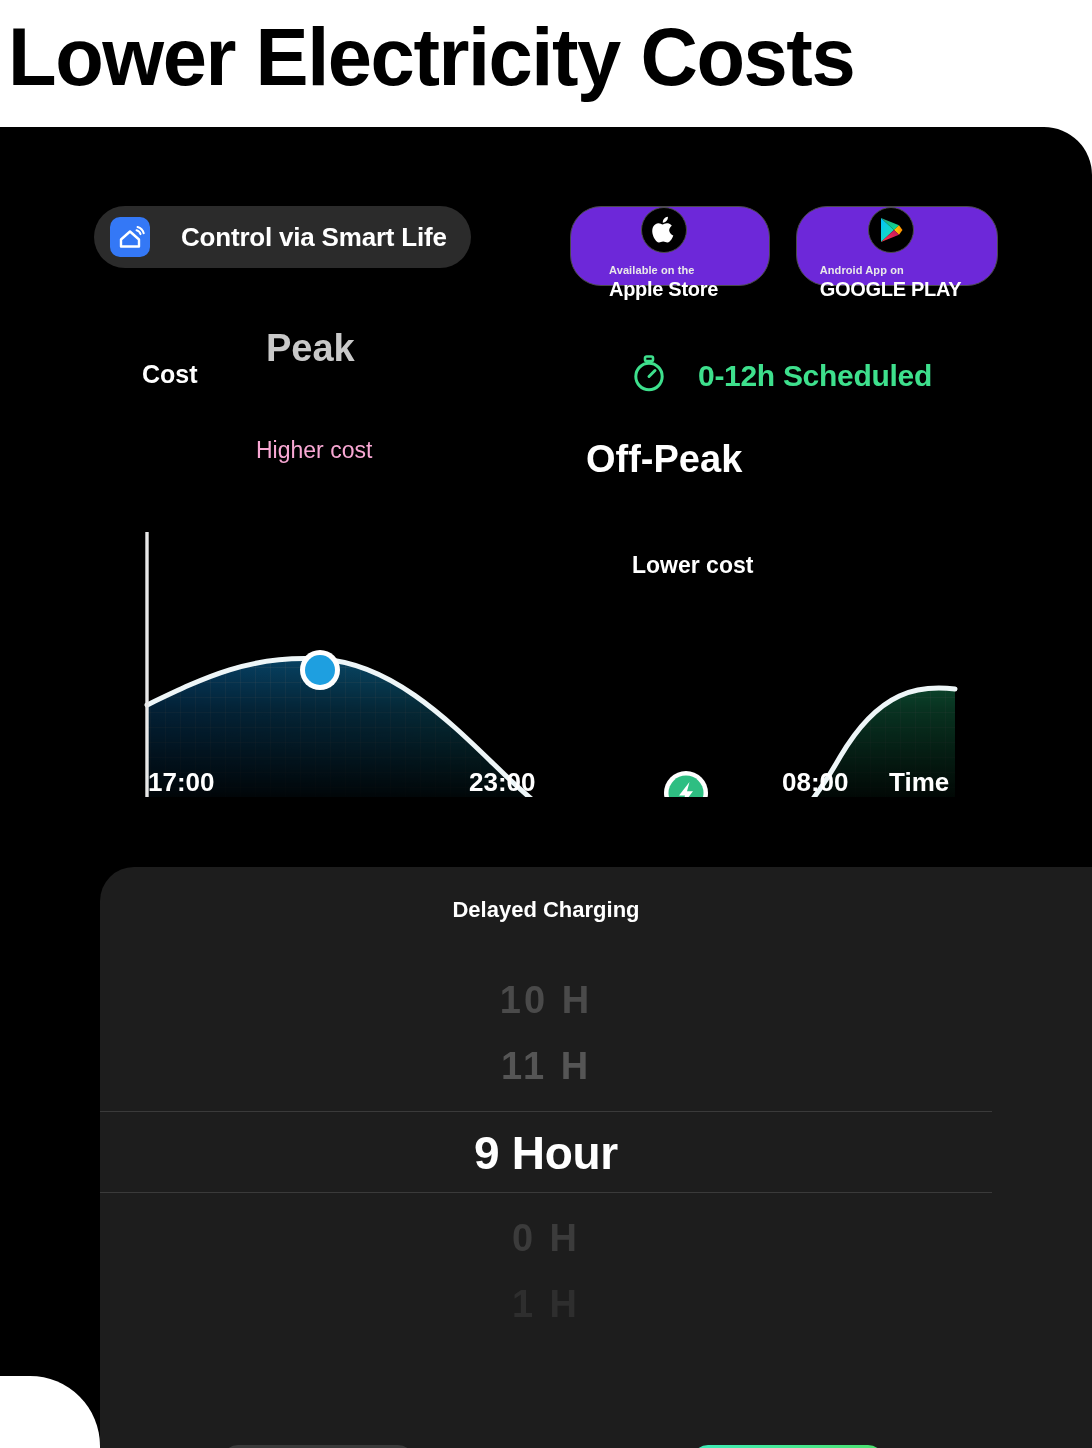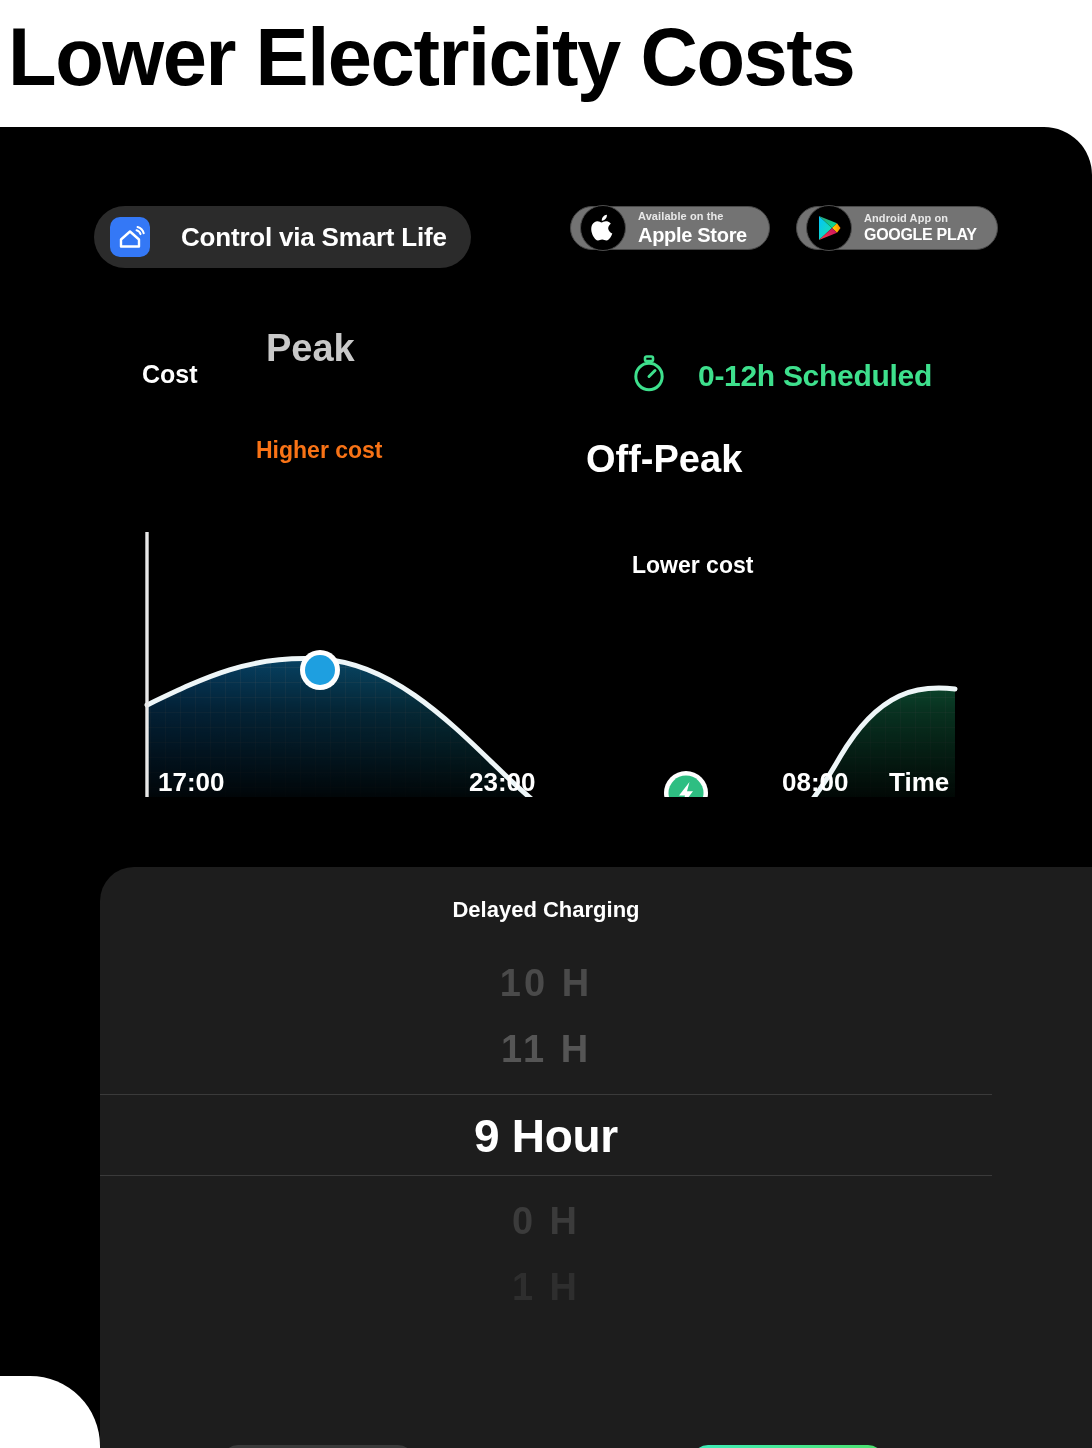--- a/index.html
+++ b/index.html
@@ -36,73 +36,73 @@
     background:#2b2b2b; border-radius:31px; padding:0 24px 0 16px;
   }
   .sl-icon {
     width:40px; height:40px; border-radius:10px; background:#3478f6;
     position:relative; flex:none;
   }
   .sl-icon svg{ position:absolute; left:0; top:0; }
   .smartlife .label { font-size:26px; font-weight:bold; color:#fff; white-space:nowrap; letter-spacing:-.2px;}
 
   .store {
-    position:absolute; top:0; height:44px; border:1.6px solid #4a4a4a;
-    border-radius:31px; background:#737373; display:flex; align-items:center;
-    padding-left:9px; padding-right:22px; gap:12px;
+    position:absolute; top:0; height:80px; border:1.6px solid #4a4a4a;
+    border-radius:31px; background:#6d28d9; display:flex; align-items:center;
+    padding-left:9px; padding-right:22px; gap:12px;flex-direction:column;
   }
   .store.apple { left:476px; width:200px; }
   .store.gplay { left:702px; width:202px; }
   .store-ico {
     width:46px; height:46px; border-radius:50%; border:1.4px solid #4d4d4d;
     display:flex; align-items:center; justify-content:center; flex:none;
     background:#000;
   }
   .store.gplay .store-ico{ border-color:#4d4d4d; }
   .store-txt { display:flex; flex-direction:column; justify-content:center; line-height:1; }
   .store-txt .small { font-size:11px; color:#e9e9e9; font-weight:bold; letter-spacing:.1px; margin-bottom:3px;}
   .store-txt .big { font-size:20px; color:#fff; font-weight:bold; letter-spacing:-.3px; white-space:nowrap;}
-  .store.gplay .store-txt .big{ font-size:16px; }
+  .store.gplay .store-txt .big{ font-size:20px; }
 
   
   .chart-wrap { position:absolute; left:0; top:0; width:1092px; height:700px; }
   .axis-title {
     position:absolute; left:142px; top:233px; font-size:25px; font-weight:bold; color:#fff;
   }
   .sched {
     position:absolute; left:630px; top:228px; display:flex; align-items:center; gap:30px;
   }
   .sched .sched-label { font-size:30px; font-weight:bold; color:#3ee08d; letter-spacing:-.3px; white-space:nowrap;}
 
   .plot { position:absolute; left:0px; top:270px; width:1000px; height:370px; }
   .plot svg { display:block; }
 
   .lbl { position:absolute; white-space:nowrap; }
   .lbl-peak { left:266px; top:200px; font-size:38px; font-weight:bold; color:#c9c9c9; }
-  .lbl-higher { left:256px; top:310px; font-size:23px; font-weight:bold; color:#f97316; }
+  .lbl-higher { left:256px; top:310px; font-size:23px; font-weight:normal; color:#f9a8d4; }
   .lbl-offpeak { left:586px; top:311px; font-size:38px; font-weight:bold; color:#fff; }
   .lbl-lower { left:632px; top:425px; font-size:23px; font-weight:bold; color:#fff; }
 
   .xticks { position:absolute; left:0; top:640px; width:1010px; height:40px; }
   .xtick { position:absolute; font-size:26px; font-weight:bold; color:#fff; }
-  .xt0 { left:158px;text-align:center; }
+  .xt0 { left:148px;text-align:center; }
   .xt1 { left:469px; }
   .xt2 { left:782px; }
   .xt3 { left:889px; }
 
   
   .panel {
     position:absolute; left:100px; top:740px; width:992px; height:581px;
     background:#1d1d1d; border-radius:34px 0 0 0;
   }
   .panel-title {
     position:absolute; left:0; top:30px; width:892px; text-align:center;
     font-size:22px; font-weight:bold; color:#fff;
   }
-  .picker { position:absolute; left:0; top:83px; width:892px; }
+  .picker { position:absolute; left:0; top:100px; width:892px; }
   .pk-row { text-align:center; font-weight:bold; white-space:nowrap; }
   .pk-dim1 { font-size:38px; color:#4a4a4a; letter-spacing:3px; height:66px; line-height:66px; }
   .pk-dim2 { font-size:38px; color:#555; letter-spacing:3px; height:66px; line-height:66px; }
   .pk-sel {
     font-size:46px; color:#fff; height:82px; line-height:82px;
     border-top:1px solid #3a3a3a; border-bottom:1px solid #3a3a3a;
     margin:12px 0; letter-spacing:-.3px;
   }
   .pk-dim3 { font-size:38px; color:#3b3b3b; letter-spacing:3px; height:66px; line-height:66px;text-align:center; }
   .pk-dim4 { font-size:38px; color:#2e2e2e; letter-spacing:3px; height:66px; line-height:66px; }

